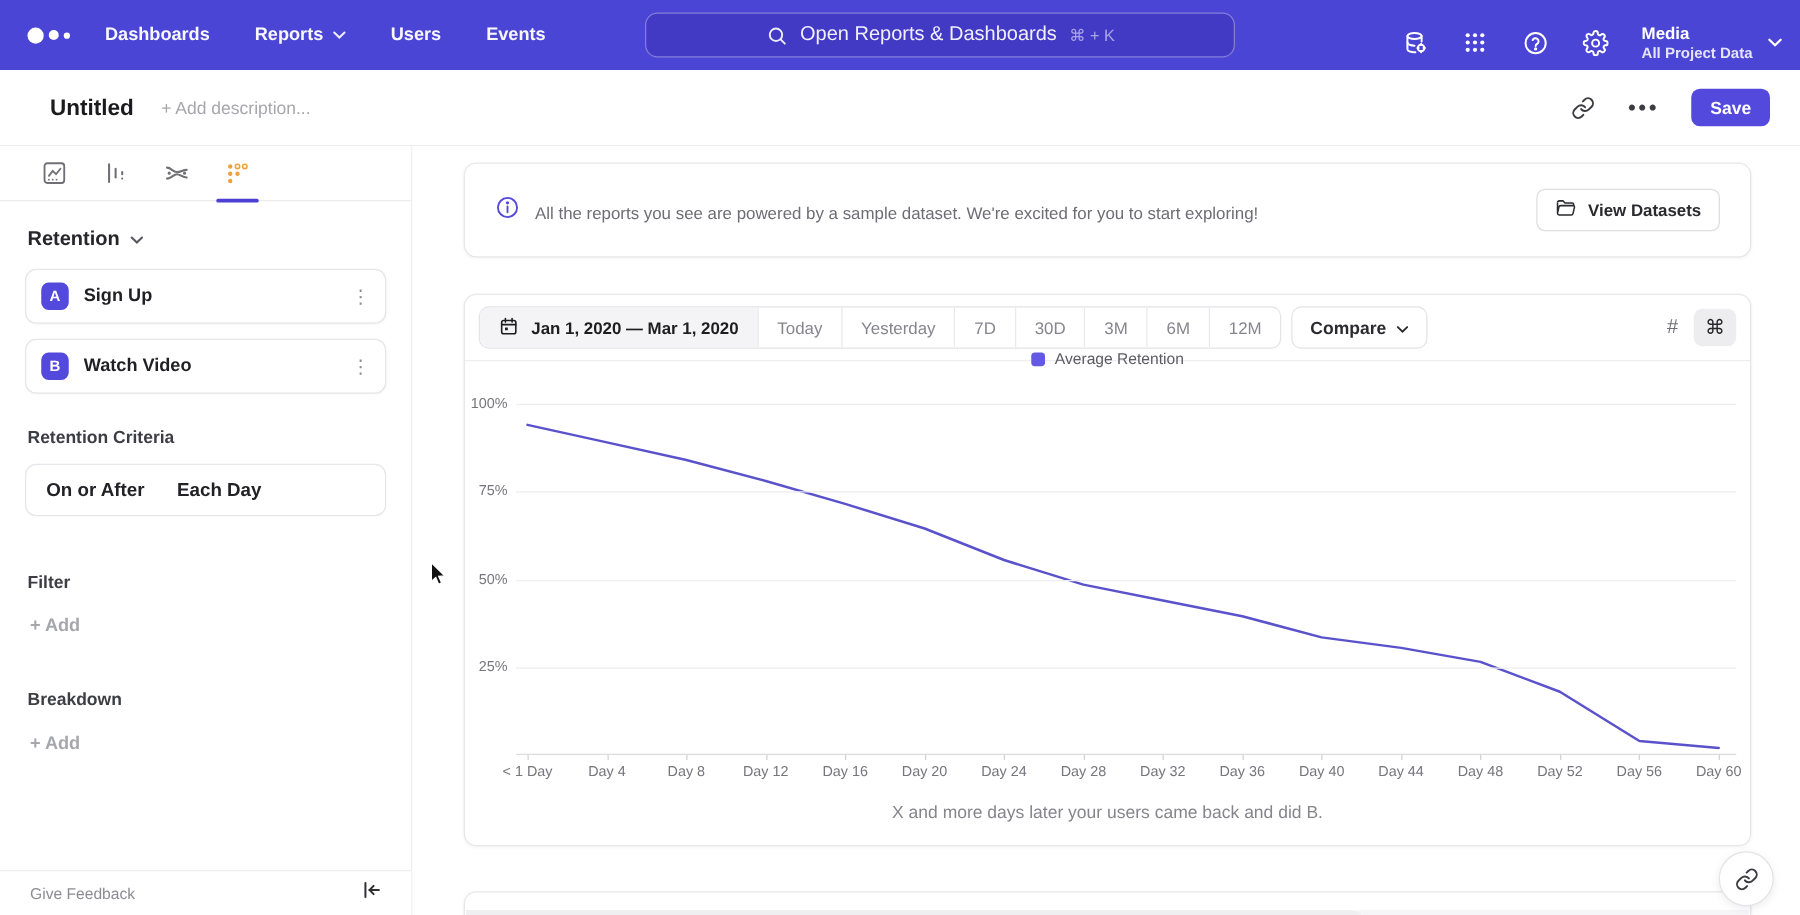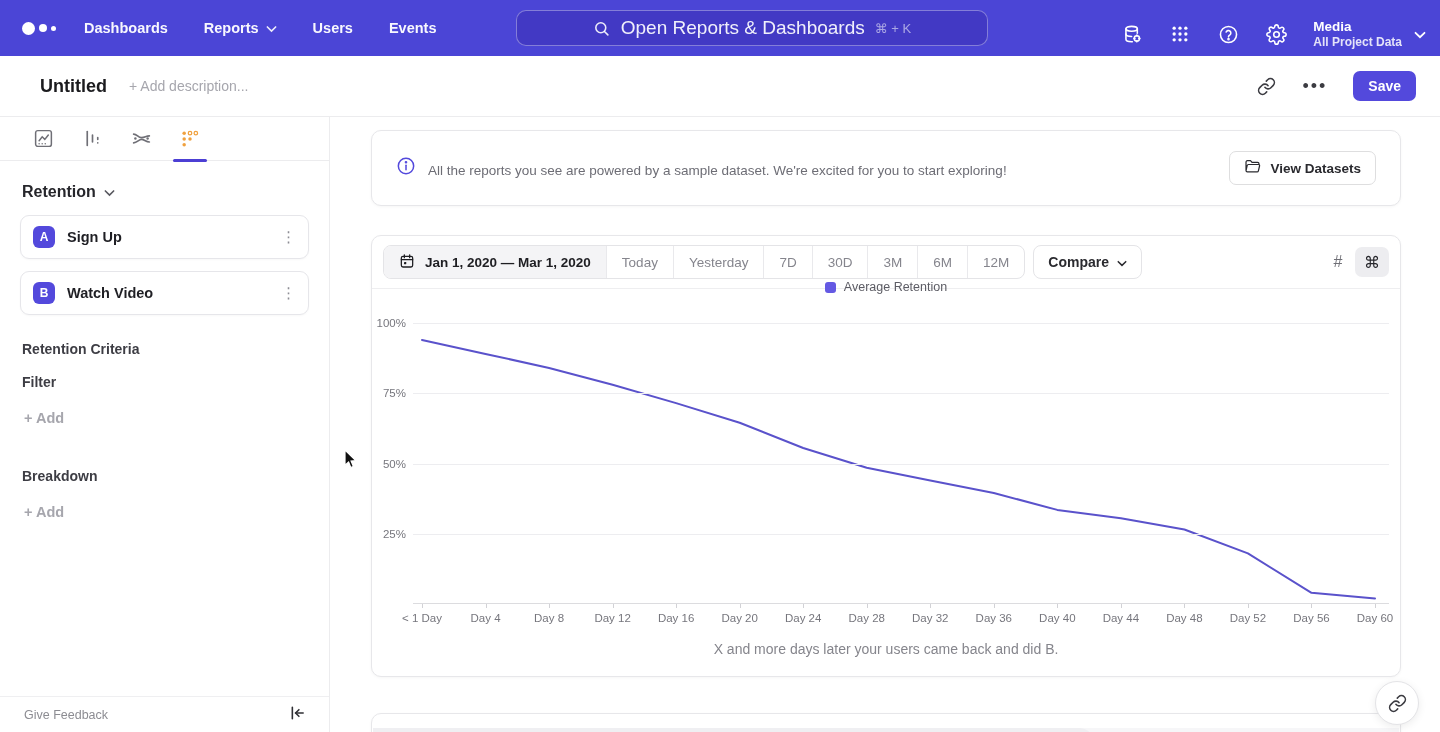--- a/index.html
+++ b/index.html
@@ -13,21 +13,21 @@
   .logo i { background:#fff; border-radius:50%; display:block; }
   .logo i:nth-child(1){ width:13px; height:13px; }
   .logo i:nth-child(2){ width:8px; height:8px; }
   .logo i:nth-child(3){ width:5px; height:5px; }
   .nav-items { display:flex; align-items:center; margin-left:16px; gap:36px; }
   .nav-item { color:rgba(255,255,255,.96); font-size:14.5px; font-weight:600;
     display:flex; align-items:center; gap:7px; cursor:default; }
   .searchbar { position:absolute; left:516px; top:10px; width:472px; height:36px;
     background:#4239c4; border:1px solid rgba(255,255,255,.35); border-radius:10px;
     display:flex; align-items:center; justify-content:center; gap:10px; }
-  .searchbar .ph { color:rgba(255,255,255,.92); font-size:19px; }
+  .searchbar .ph { color:rgba(255,255,255,.92); font-size:16px; }
   .searchbar .kbd { color:rgba(255,255,255,.55); font-size:13px; }
   .topnav-right { position:absolute; right:14px; top:0; height:68px;
     display:flex; align-items:center; gap:26px; }
   .tn-icon { color:#fff; width:22px; height:22px; display:flex;
     align-items:center; justify-content:center; }
   .org { display:flex; align-items:center; gap:12px; color:#fff; }
   .org .org-name { font-size:13.5px; font-weight:700; line-height:16px; }
   .org .org-scope { font-size:12px; font-weight:600; color:rgba(255,255,255,.85); }
 
   
@@ -296,22 +296,26 @@
     <span class="event-label">Sign Up</span>
     <span class="kebab">⋮</span>
   </div>
   <div class="event-card">
     <span class="badge">B</span>
     <span class="event-label">Watch Video</span>
     <span class="kebab">⋮</span>
   </div>
 
   <div class="sub-heading">Retention Criteria</div>
-
-  <div class="sub-heading" style="margin-top:17px;">Filter</div>
+  <div class="criteria-card">
+    <span>On or After</span>
+    <span>Each Day</span>
+  </div>
+
+  <div class="sub-heading" style="margin-top:44px;">Filter</div>
   <div class="add-link">+ Add</div>
 
   <div class="sub-heading" style="margin-top:42px;">Breakdown</div>
   <div class="add-link">+ Add</div>
 
   <div class="side-footer">
     <span class="feedback">Give Feedback</span>
     <span class="collapse">
       <svg width="15" height="14" viewBox="0 0 16 14" fill="none" stroke="#2f2f34" stroke-width="1.7" stroke-linecap="round">
           <path d="M2.5 1v12"></path>

